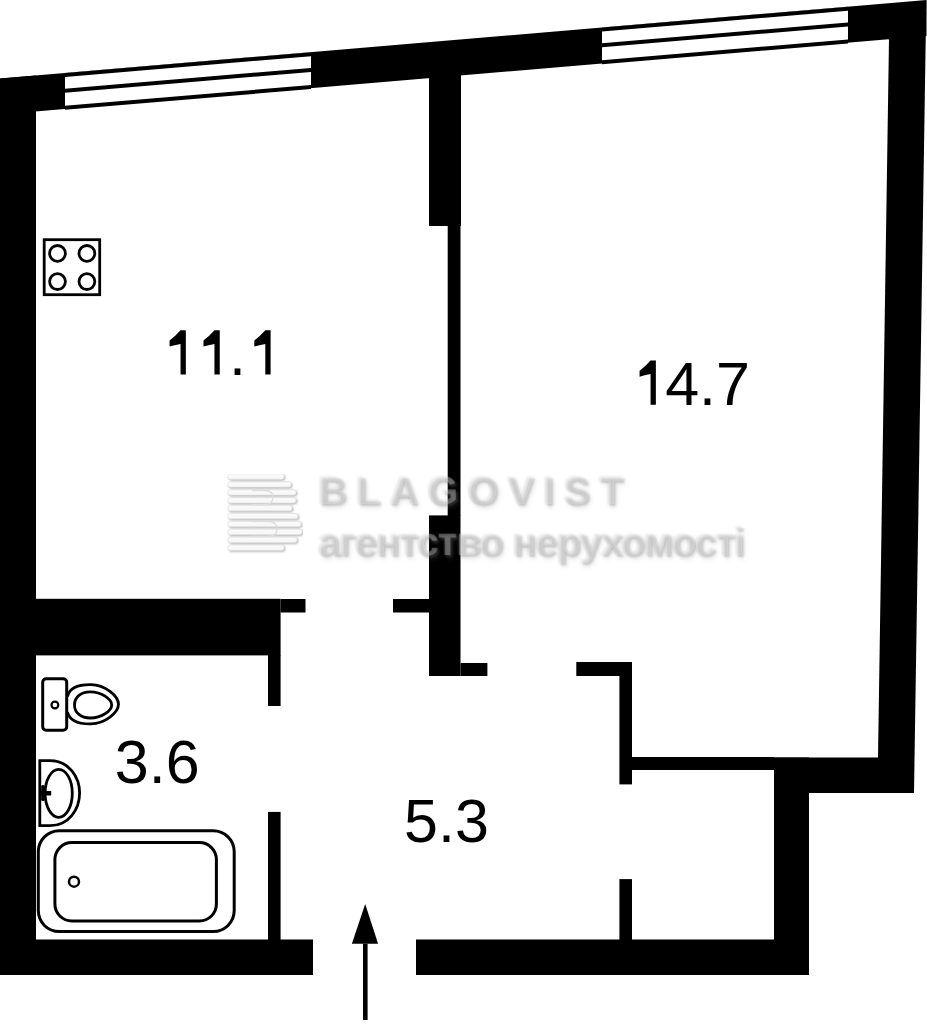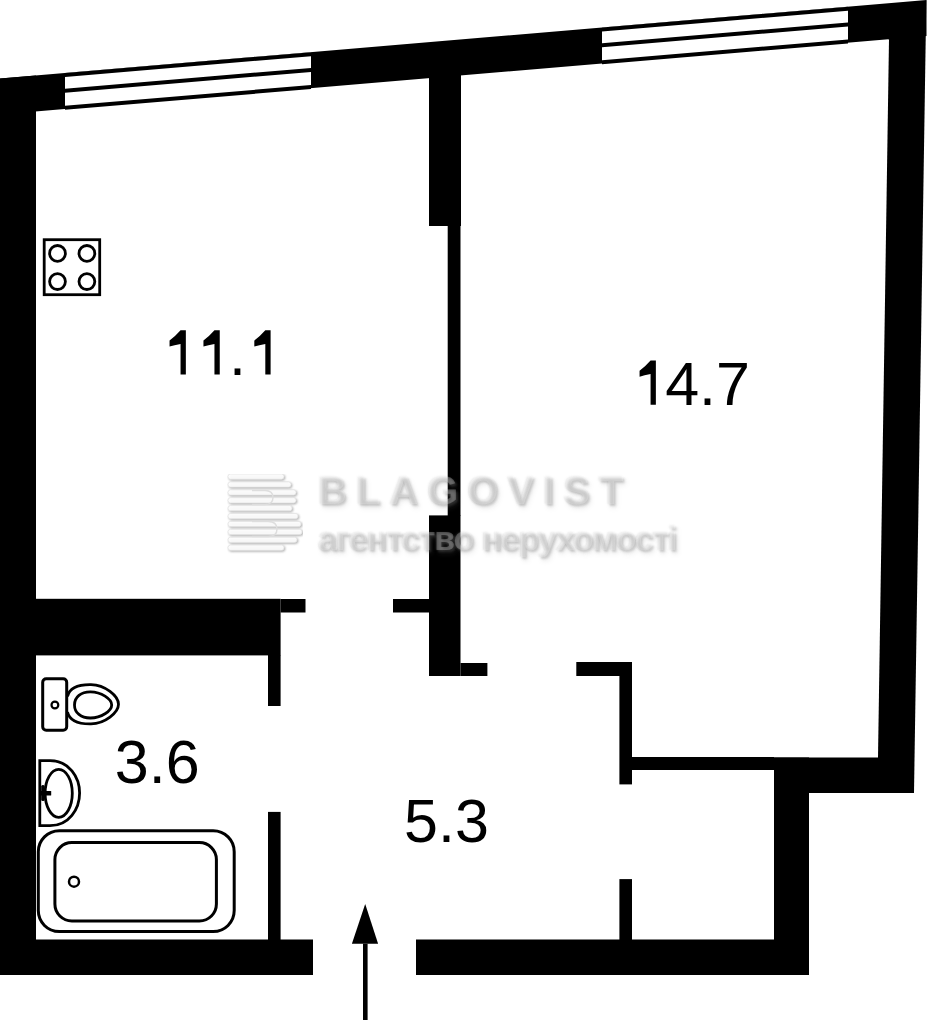--- a/index.html
+++ b/index.html
@@ -2,21 +2,21 @@
 <html><head>
 <meta charset="utf-8">
 <style>
 html,body{margin:0;padding:0;background:#fff;}
 #plan{position:relative;width:927px;height:1024px;overflow:hidden;font-family:"Liberation Sans",sans-serif;}
 .wm,#logo{will-change:transform;transform:translateZ(0);}
 #base{position:absolute;left:0;top:0;}
 .wm{position:absolute;font-weight:bold;white-space:nowrap;-webkit-font-smoothing:antialiased;text-rendering:geometricPrecision;color:rgba(255,255,255,0.24);
   text-shadow:1.5px 2px 2.5px rgba(110,110,110,0.33), -1px -0.5px 2px rgba(150,150,150,0.20), 2.5px 3.5px 5px rgba(130,130,130,0.16);}
 #wm1{left:318px;top:469px;font-size:40px;letter-spacing:9.0px;}
-#wm2{left:318px;top:519.5px;font-size:34px;letter-spacing:-1.15px;text-align:right;}
+#wm2{left:318px;top:519.5px;font-size:40px;letter-spacing:-1.15px;text-align:right;}
 #logo{position:absolute;left:227px;top:473.5px;}
 .lbl text{font-family:"Liberation Sans",sans-serif;}
 </style>
 </head>
 <body>
 <div id="plan">
 <svg id="base" width="927" height="1024" viewBox="0 0 927 1024">
 <rect x="0" y="0" width="927" height="1024" fill="#ffffff"></rect>
 <g fill="#000000" stroke="none">
 

